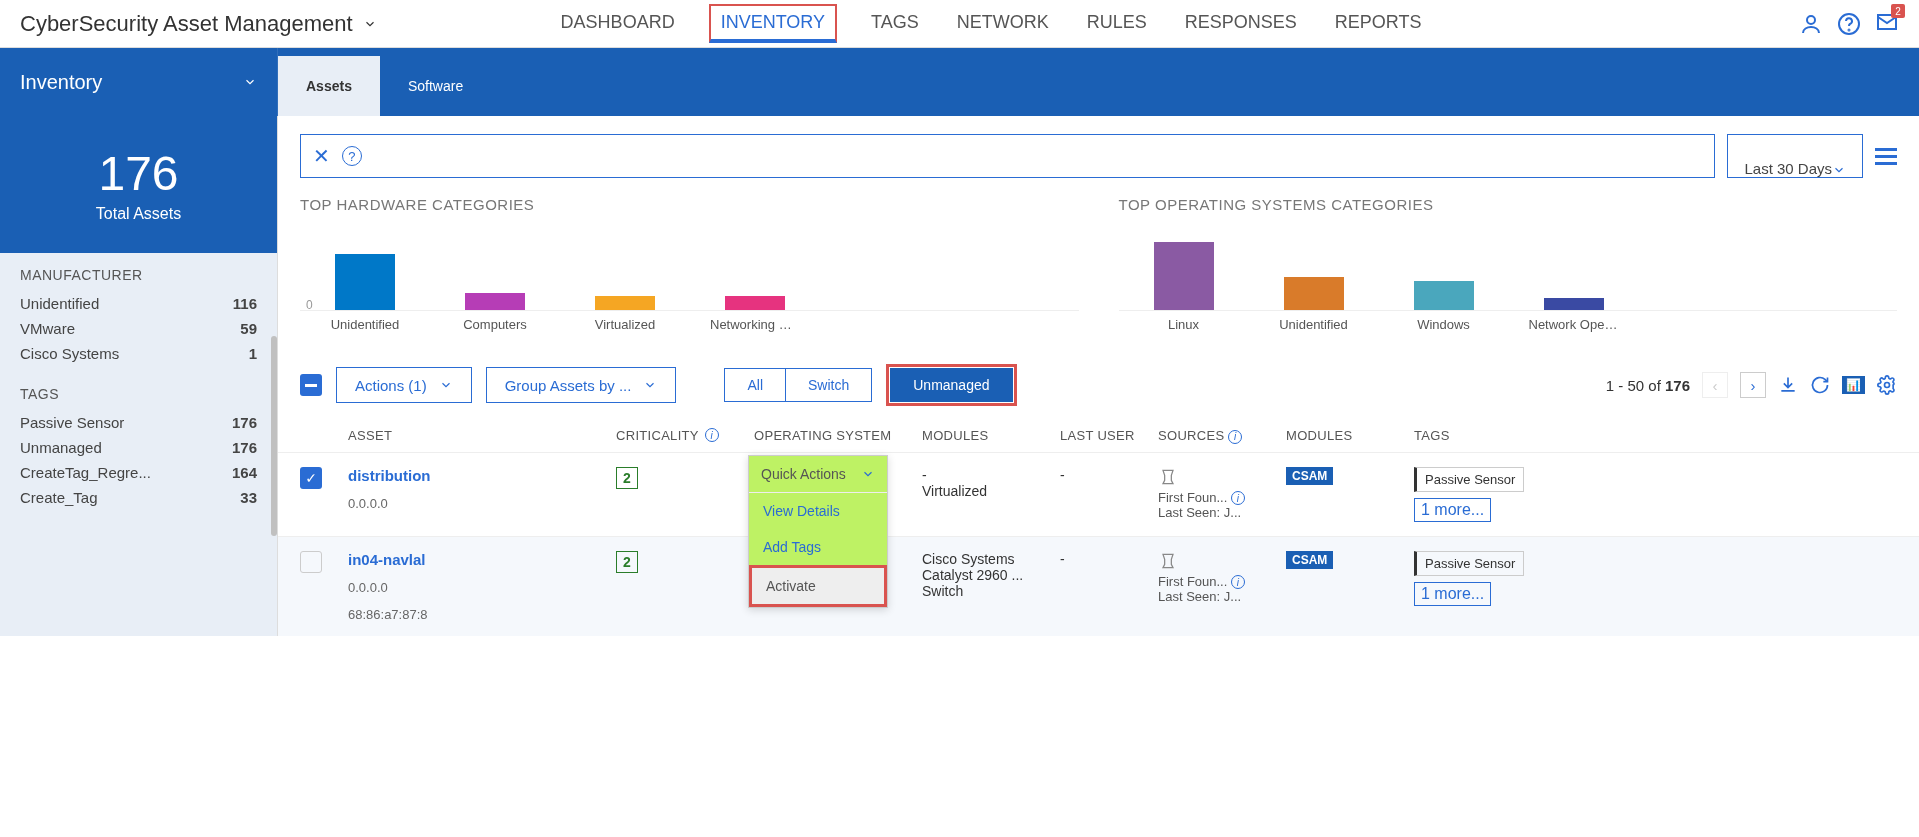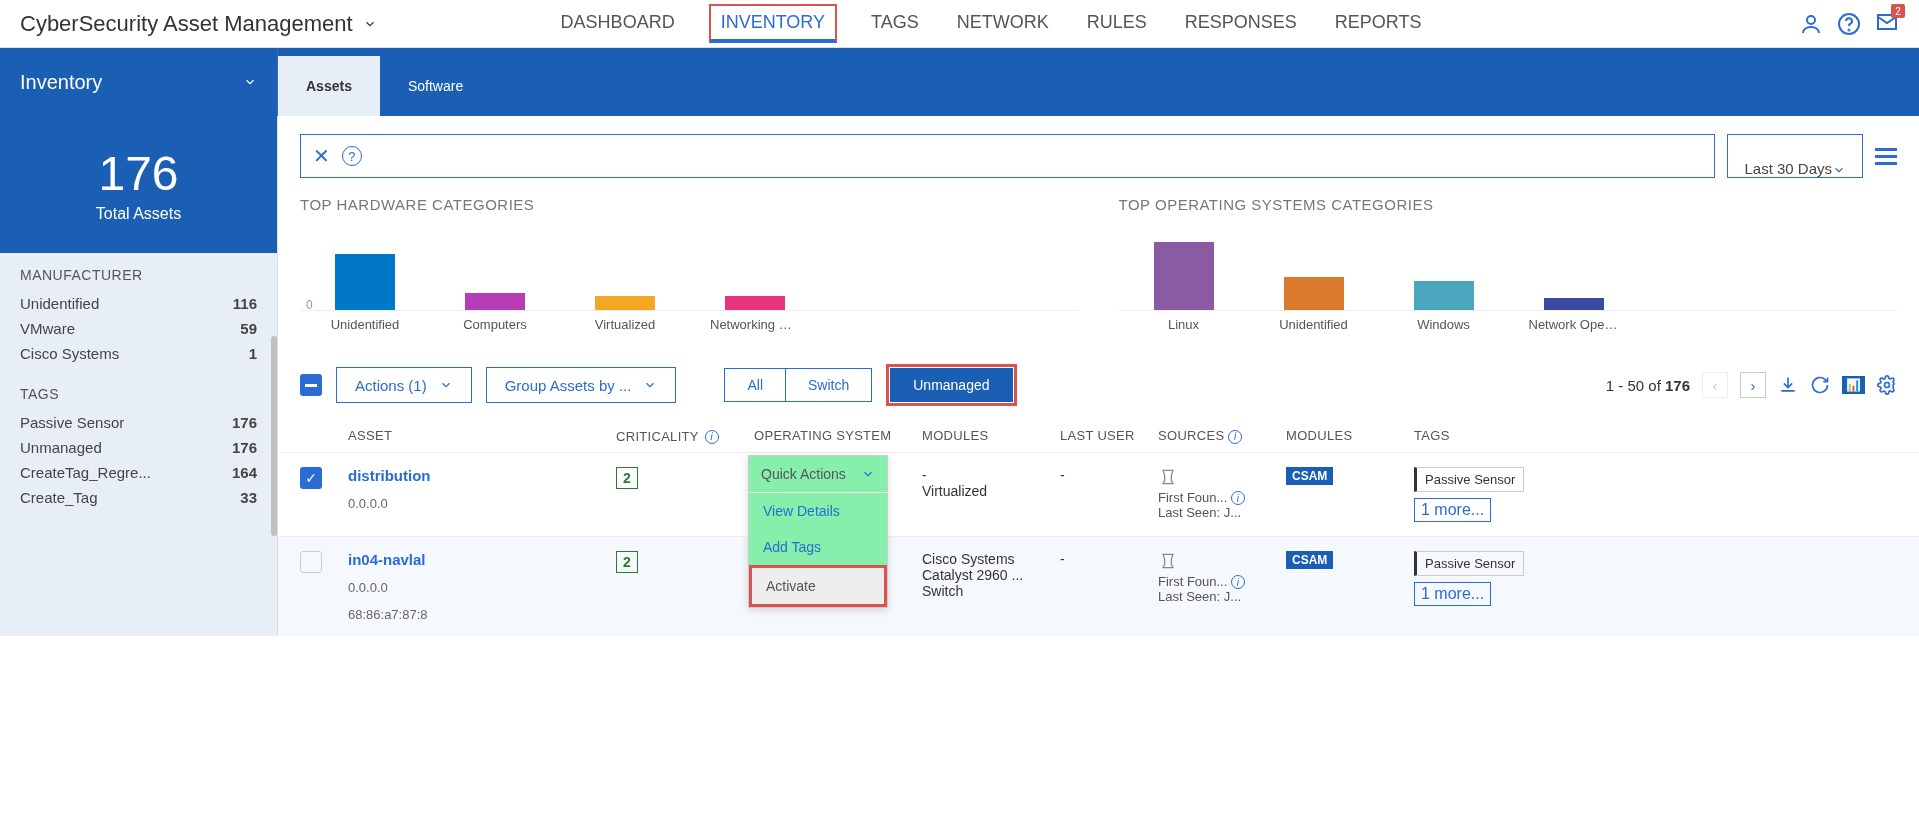--- a/index.html
+++ b/index.html
@@ -67,40 +67,40 @@
 .toolbar-right { margin-left: auto; display: flex; align-items: center; gap: 12px; font-size: 15px; }
 .pager-btn { border: 1px solid #ccc; width: 26px; height: 26px; display: flex; align-items: center; justify-content: center; cursor: pointer; color: #2a6cd4; }
 .pager-btn.disabled { color: #ccc; border-color: #eee; }
 .tool-icon { color: #2a6cd4; cursor: pointer; font-size: 18px; }
 
 
 .table-head { display: flex; padding: 8px 22px; font-size: 13px; color: #555; font-weight: 500; letter-spacing: 0.3px; gap: 8px; }
 .table-row { display: flex; padding: 14px 22px; gap: 8px; align-items: flex-start; border-top: 1px solid #eee; position: relative; }
 .col-check { width: 40px; }
 .col-asset { width: 260px; }
-.col-crit { width: 130px; display: flex; align-items: flex-end; gap: 6px; }
+.col-crit { width: 130px; display: flex; align-items: flex-start; gap: 6px; }
 .col-os { width: 160px; display: flex; gap: 8px; align-items: flex-start; }
 .col-hw { width: 130px; }
 .col-user { width: 90px; }
 .col-src { width: 120px; }
 .col-mod { width: 120px; }
 .col-tags { width: 130px; }
 .asset-name { color: #2a6cd4; font-weight: 600; font-size: 15px; cursor: pointer; }
 .asset-meta { color: #666; font-size: 13px; margin-top: 12px; }
 .crit-badge { border: 1px solid #2a7d2a; color: #2a7d2a; width: 22px; height: 22px; display: flex; align-items: center; justify-content: center; font-weight: 600; }
 .module-badge { background: #1a5fb4; color: #fff; padding: 2px 6px; font-size: 12px; font-weight: 600; }
 .tag-badge { border: 1px solid #ccc; border-left: 3px solid #333; padding: 4px 8px; font-size: 13px; display: inline-block; margin-bottom: 6px; }
 .tag-more { border: 1px solid #2a6cd4; color: #2a6cd4; padding: 2px 6px; font-size: 16px; cursor: pointer; display: inline-block; }
 .checkbox-checked { width: 22px; height: 22px; background: #2a6cd4; border-radius: 3px; display: flex; align-items: center; justify-content: center; color: #fff; cursor: pointer; }
 .checkbox-empty { width: 22px; height: 22px; border: 1px solid #ccc; border-radius: 3px; cursor: pointer; }
 .src-text { font-size: 13px; color: #555; }
 .info-circ { border: 1px solid #2a6cd4; color: #2a6cd4; border-radius: 50%; width: 14px; height: 14px; display: inline-flex; align-items: center; justify-content: center; font-size: 10px; font-style: italic; }
 
 
-.popup { position: absolute; left: 470px; top: 2px; width: 140px; background: #86efac; border: 1px solid #ccc; box-shadow: 0 2px 8px rgba(0,0,0,0.15); z-index: 10; }
+.popup { position: absolute; left: 470px; top: 2px; width: 140px; background: #bef264; border: 1px solid #ccc; box-shadow: 0 2px 8px rgba(0,0,0,0.15); z-index: 10; }
 .popup-head { padding: 10px 12px; display: flex; justify-content: space-between; align-items: center; color: #555; font-size: 14px; border-bottom: 1px solid #eee; }
 .popup-item { padding: 10px 14px; color: #2a6cd4; font-size: 14px; cursor: pointer; }
 .popup-item.highlight { border: 3px solid #d9534f; background: #eee; color: #555; }
 .chevron { width: 14px; height: 14px; stroke: currentColor; fill: none; stroke-width: 2; }
 .row-alt { background: #f5f8fc; }
 </style>
 </head>
 <body>
 
 <div class="header">

